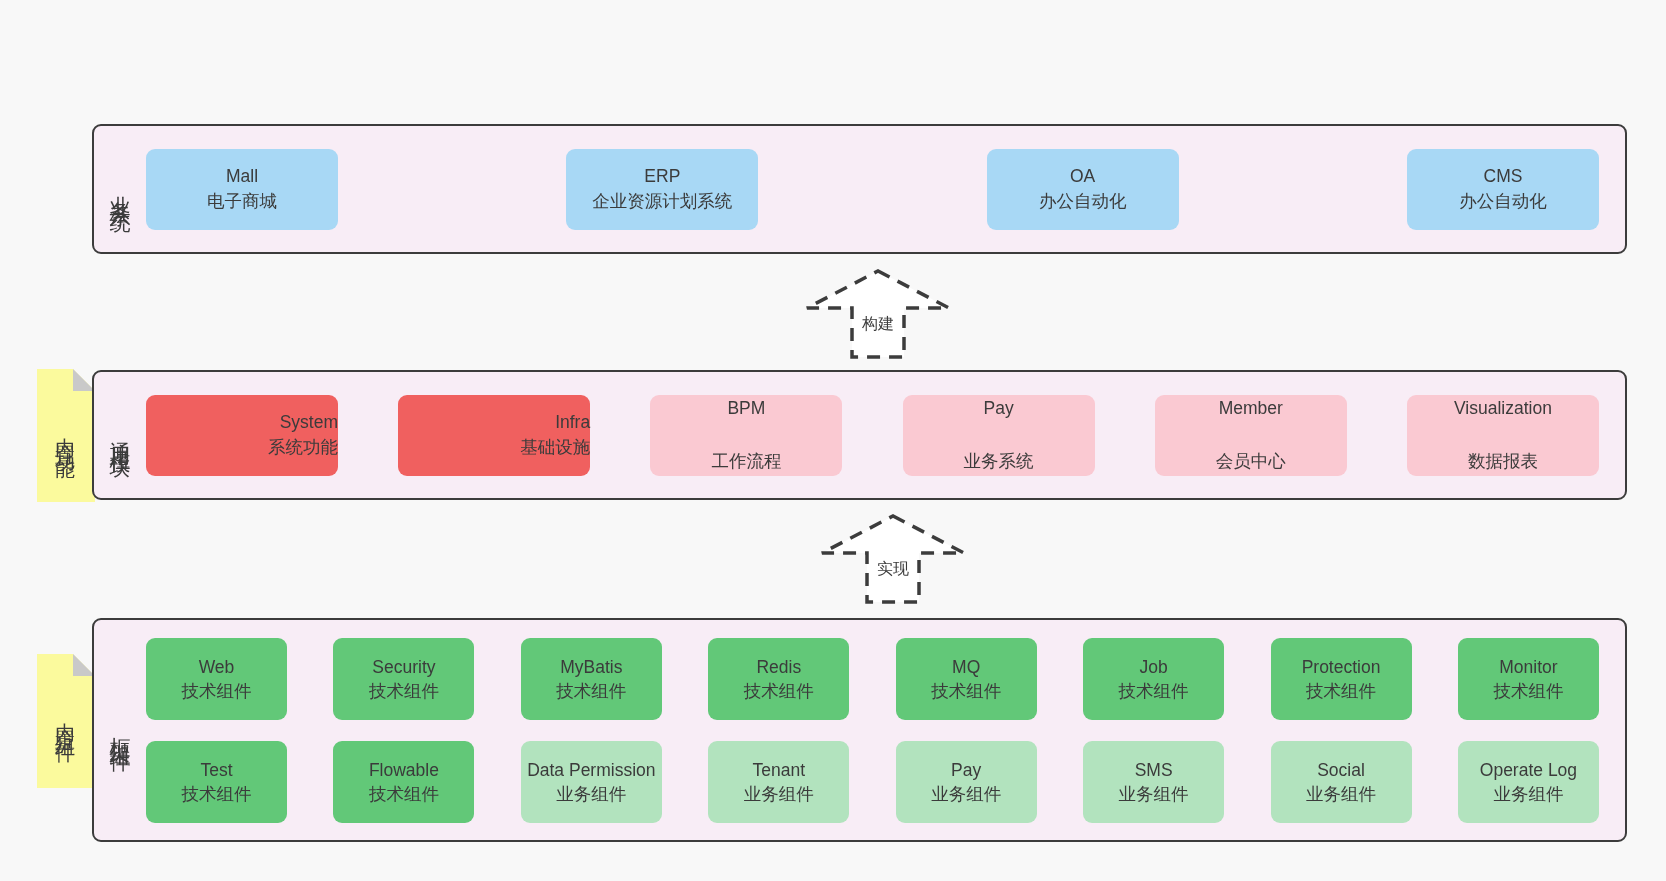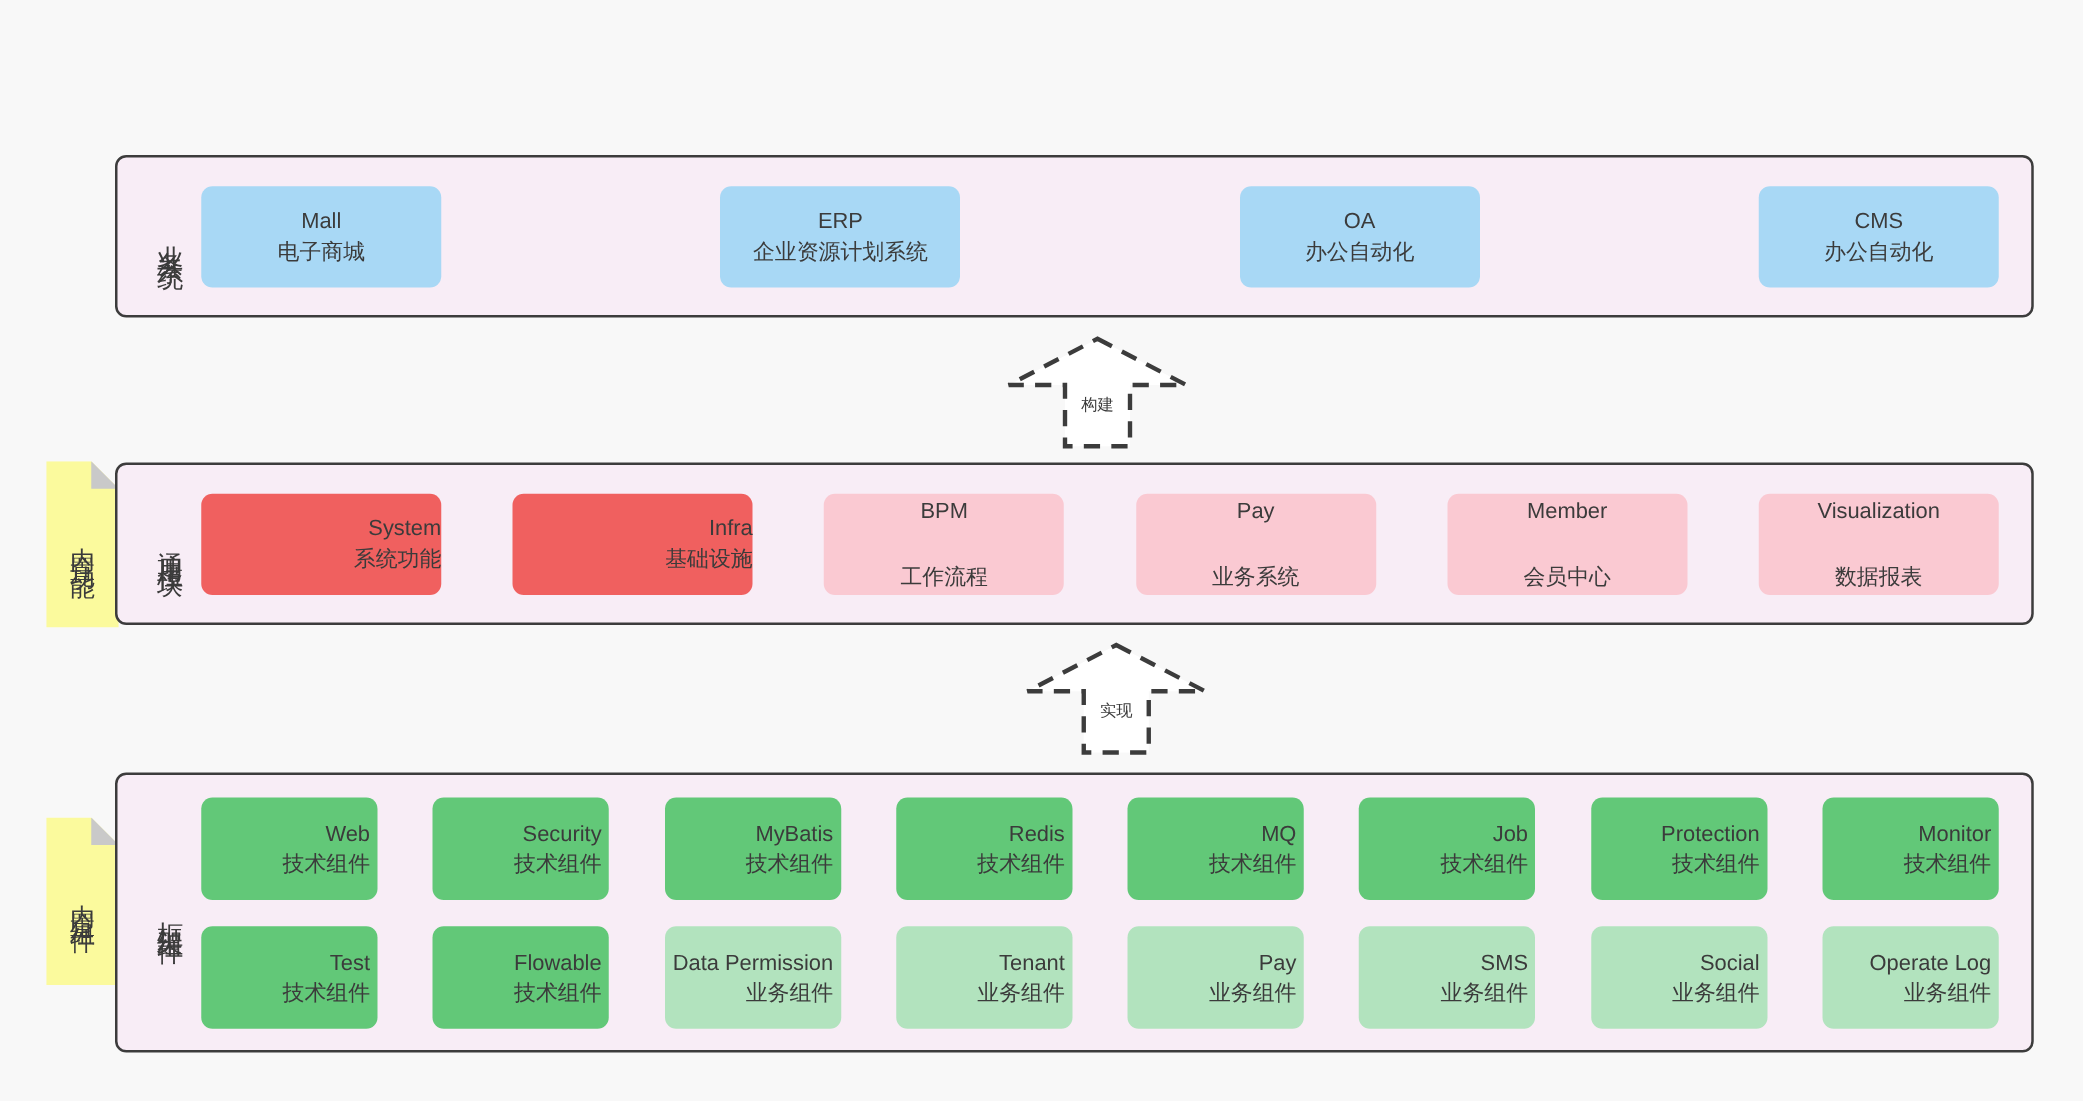--- a/index.html
+++ b/index.html
@@ -6,21 +6,21 @@
   body{
     width:1666px;height:881px;position:relative;overflow:hidden;
     background:var(--page-bg,#f8f8f8);
     font-family:"Liberation Sans","DejaVu Sans",sans-serif;
     color:var(--text,#3b3b3b);
   }
   .layer{
     position:absolute;left:92px;width:1535px;box-sizing:border-box;
     background:var(--layer-bg,#f8edf6);
     border:2px solid var(--layer-border,#3c3c3c);
-    border-radius:9px;display:flex;padding-left:15px;
+    border-radius:9px;display:flex;
   }
   #layer1{top:124px;height:130px;}
   #layer2{top:370px;height:130px;}
   #layer3{top:618px;height:224px;}
   .layer-label{
     width:52px;flex:0 0 52px;display:flex;align-items:center;justify-content:center;
     writing-mode:vertical-rl;text-orientation:upright;
     font-size:21px;letter-spacing:5px;color:var(--text,#3b3b3b);
   }
   .boxes{
@@ -31,21 +31,21 @@
     flex:1;display:grid;grid-template-columns:repeat(8,141px);
     justify-content:space-between;align-content:center;row-gap:21px;
     padding:0 26px 0 0;
   }
   .box{
     border-radius:9px;display:flex;flex-direction:column;align-items:center;
     justify-content:center;text-align:center;
     font-size:17.5px;line-height:25px;color:var(--text,#3b3b3b);
   }
   .box.lg{width:192px;height:81px;}
-  .box.sm{width:141px;height:82px;line-height:24px;padding:0 6px;box-sizing:border-box;text-align:right;}
+  .box.sm{width:141px;height:82px;line-height:24px;padding:0 6px;box-sizing:border-box;}
   .blue{background:var(--blue,#a8d8f5);}
   .red{background:var(--red,#f0605f);text-align:right;}
   .pink{background:var(--pink,#fac9d2);gap:28px;}
   .gdark{background:var(--green-dark,#62c878);}
   .glight{background:var(--green-light,#b2e3be);}
   .sticky{position:absolute;left:37px;width:58px;}
   #sticky1{top:369px;height:133px;}
   #sticky2{top:654px;height:134px;}
   .sticky svg{position:absolute;left:0;top:0;width:100%;height:100%;}
   .sticky-body{fill:var(--sticky-yellow,#fbfa9d);}
@@ -58,21 +58,21 @@
   .arrow{position:absolute;width:150px;height:92px;}
   #arrow1{left:803px;top:268px;}
   #arrow2{left:818px;top:513px;}
   .arrow svg{position:absolute;left:0;top:0;width:100%;height:100%;overflow:visible;}
   .arrow polygon{
     fill:#ffffff;stroke:var(--layer-border,#3c3c3c);
     stroke-width:3.5;stroke-dasharray:13 9;stroke-linejoin:miter;
   }
   .arrow-label{
     position:absolute;left:50%;top:56px;transform:translate(-50%,-50%);
-    background:#ffffff;padding:1px 3px;font-size:13px;white-space:nowrap;
+    background:#ffffff;padding:1px 3px;font-size:16px;white-space:nowrap;
     color:var(--text,#3b3b3b);
   }
   .box-name,.box-desc{width:100%;}
 </style>
 </head>
 <body>
 
 <div class="layer" id="layer1">
   <div class="layer-label">业务系统</div>
   <div class="boxes">

